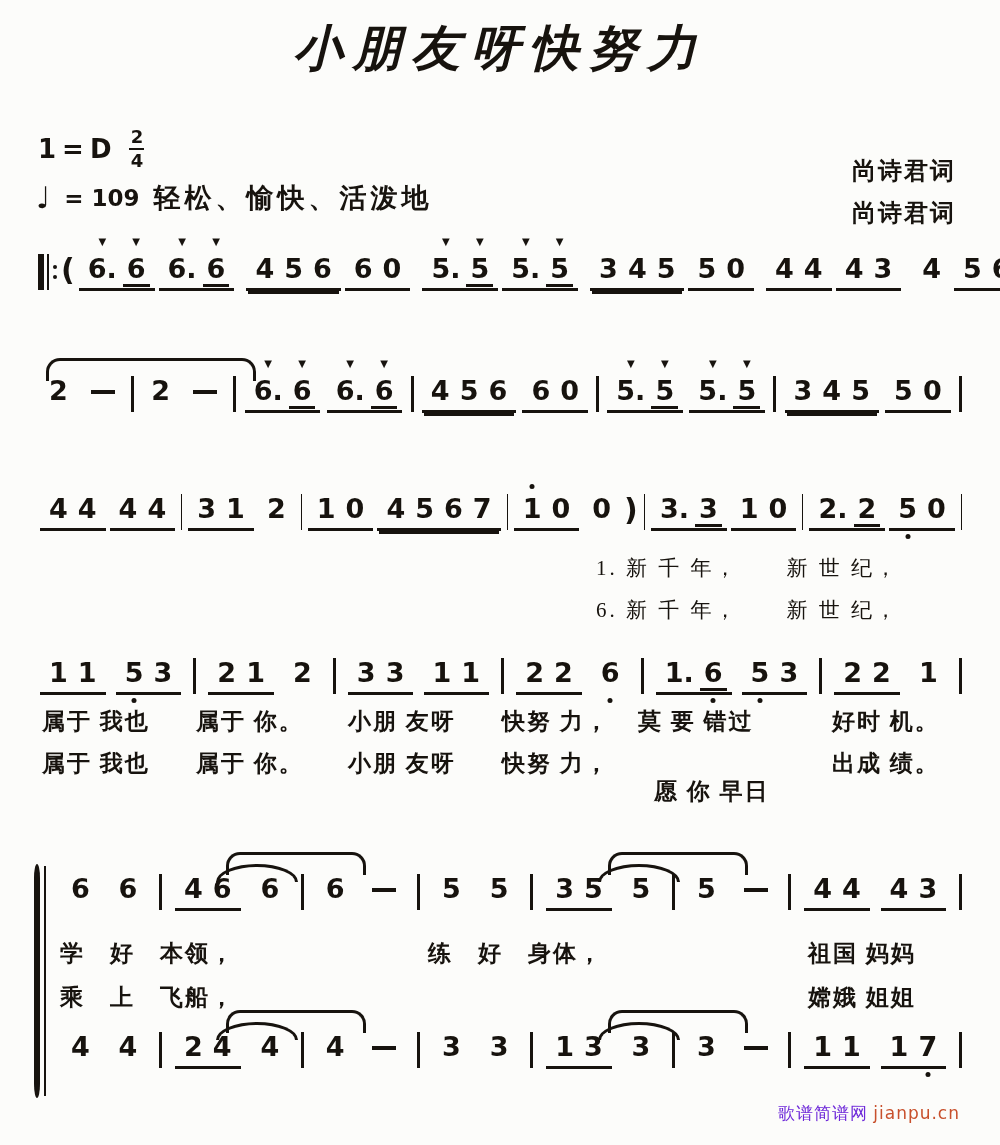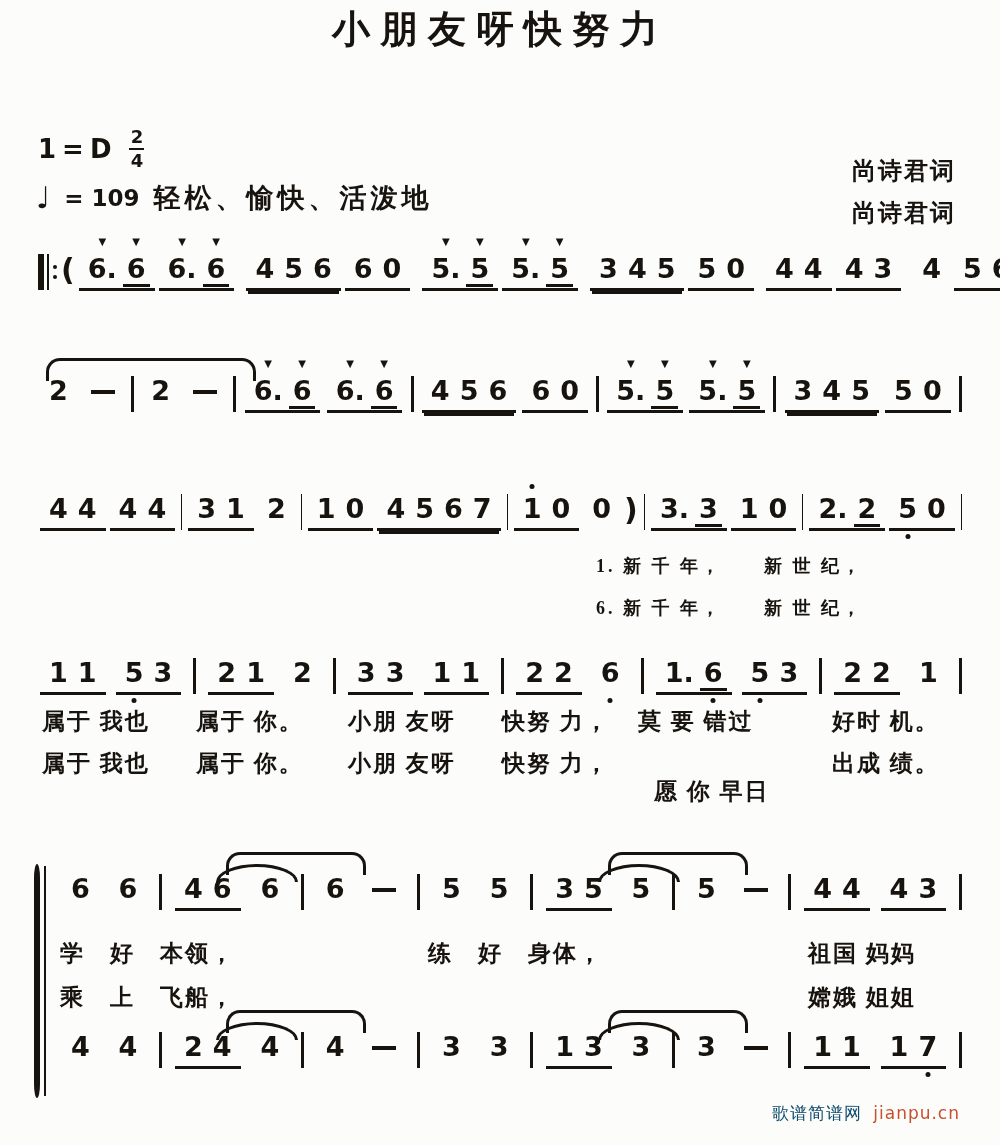--- a/index.html
+++ b/index.html
@@ -4,22 +4,22 @@
 <style>
   html,body{margin:0;padding:0;}
   body{
     width:1000px;height:1145px;position:relative;overflow:hidden;
     background:#fcfcfa;color:#17130e;
     font-family:"Liberation Serif","DejaVu Serif",serif;
   }
   .abs{position:absolute;}
   
   .title{
-    top:4px;left:0;width:100%;text-align:center;
-    font-size:38px;font-weight:bold;letter-spacing:10px;
+    top:16px;left:0;width:100%;text-align:center;
+    font-size:49px;font-weight:bold;letter-spacing:10px;font-style:italic;
   }
   .keyline{top:128px;left:38px;display:flex;align-items:center;gap:6px;}
   .kd{font:bold 26px "DejaVu Sans",sans-serif;}
   .frac{display:inline-flex;flex-direction:column;align-items:center;margin-left:12px;
         font:bold 18px "DejaVu Sans",sans-serif;line-height:1;}
   .frac .fbar{width:15px;height:2px;background:#17130e;margin:2px 0;}
   .tempo{top:180px;left:36px;display:flex;align-items:center;gap:14px;}
   .tnote{font:bold 30px "DejaVu Sans",sans-serif;line-height:1;}
   .teq{font:bold 23px "DejaVu Sans",sans-serif;}
   .expr{font-weight:bold;font-size:27px;letter-spacing:4px;}
@@ -51,21 +51,21 @@
   .sym{font:bold 30px "DejaVu Sans",sans-serif;line-height:32px;margin:0 2px;}
   .repeat{display:inline-flex;align-items:center;height:36px;margin-right:2px;}
   .repeat .rthick{width:6px;height:36px;background:#17130e;}
   .repeat .rthin{width:2px;height:36px;background:#17130e;margin-left:3px;}
   .repeat .rdots{display:flex;flex-direction:column;gap:6px;margin-left:4px;}
   .repeat .rdots i{width:4px;height:4px;border-radius:50%;background:#17130e;}
   .arc{position:absolute;border:solid #17130e;border-width:3px 3px 0 3px;}
   .arc.flat{border-radius:14px 14px 0 0;height:20px;}
   .arc.round{border-radius:100% 100% 0 0 / 200% 200% 0 0;height:15px;}
   
-  .verse{left:596px;font-weight:bold;font-size:18px;letter-spacing:3px;white-space:pre;}
+  .verse{left:596px;font-weight:normal;font-size:21px;letter-spacing:3px;white-space:pre;}
   .phrase-row{left:0;width:1000px;height:34px;}
   .phrase{position:absolute;top:0;font-weight:bold;font-size:23px;
           letter-spacing:2px;white-space:pre;}
   
   .vbracket{left:34px;top:12px;width:16px;height:234px;}
   .vbracket::before{content:"";position:absolute;left:0;top:0;bottom:0;width:6px;
                     background:#17130e;border-radius:3px/14px;}
   .vbracket::after{content:"";position:absolute;left:10px;top:2px;bottom:2px;width:2px;
                    background:#17130e;}
   
@@ -466,14 +466,14 @@
       </span>
       <span class="bar"></span>
       <span class="arc round" style="left: 216px; top: 12px; width: 76px;"></span>
       <span class="arc flat" style="left: 226px; top: 0px; width: 134px;"></span>
       <span class="arc round" style="left: 598px; top: 12px; width: 76px;"></span>
       <span class="arc flat" style="left: 608px; top: 0px; width: 134px;"></span>
     </div>
 </div>
 
 <div class="abs wm">
-  <span class="wm-site" style="color: #0c4a6e; font-family: Liberation Mono, monospace;">歌谱简谱网 </span><span class="wm-url" style="color: rgb(200, 80, 44);">jianpu.cn</span>
+  <span class="wm-site" style="color: #6d28d9;">歌谱简谱网 </span><span class="wm-url" style="color: rgb(200, 80, 44);">jianpu.cn</span>
 </div>
 
 </body></html>

